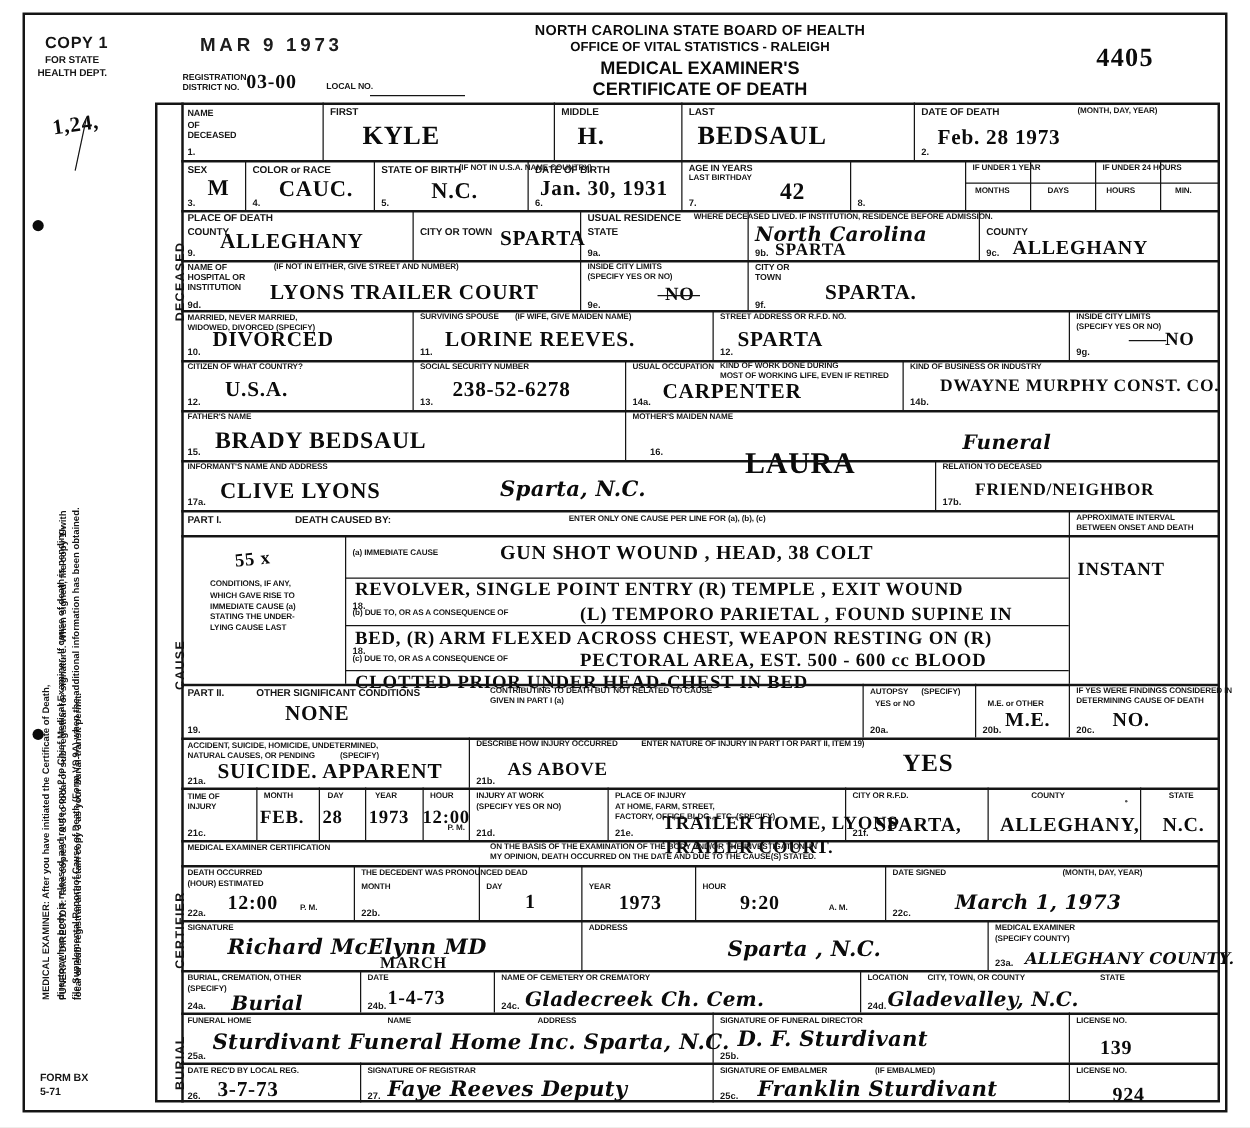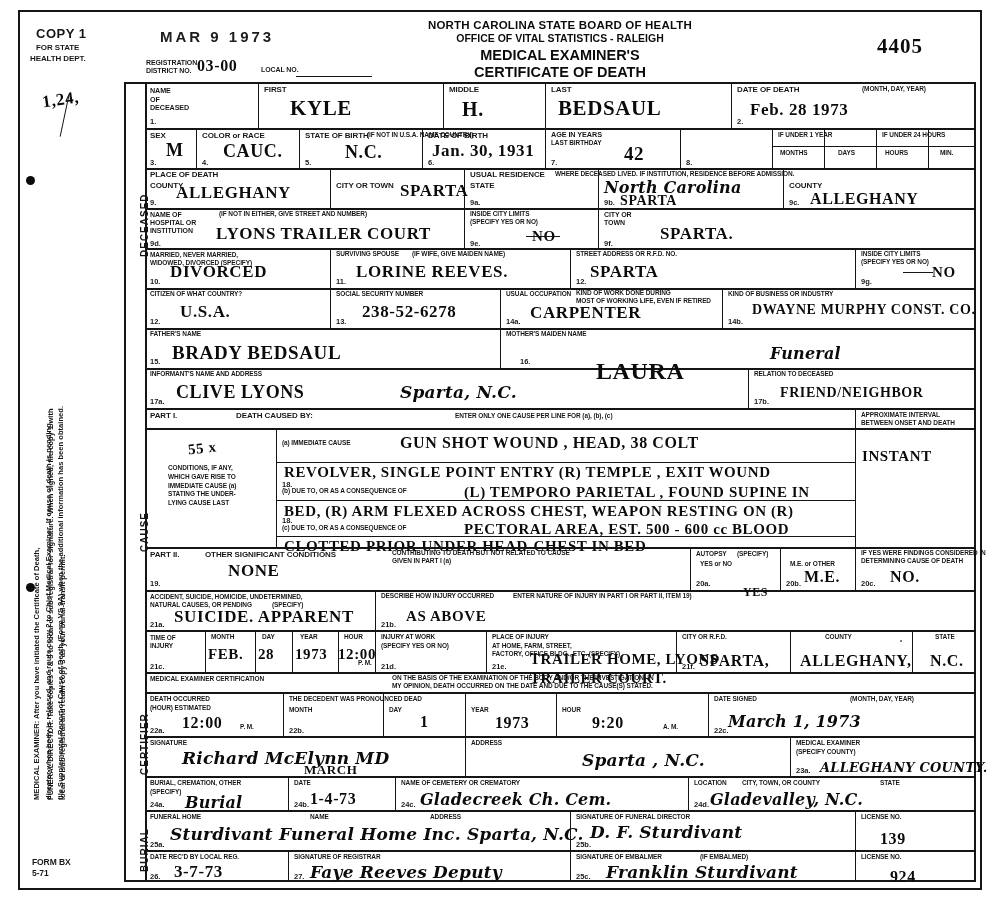--- a/index.html
+++ b/index.html
@@ -379,21 +379,21 @@
   <div class="lbl tiny" style="left:737px; top:551px;">(SPECIFY)</div>
   <div class="lbl tiny" style="left:700px; top:561px;">YES or NO</div>
   <div class="num" style="left:696px; top:579px;">20a.</div>
   <div class="lbl tiny" style="left:790px; top:561px;">M.E. or OTHER</div>
   <div class="num" style="left:786px; top:579px;">20b.</div>
   <div class="lbl tiny" style="left:861px; top:549px; line-height:1.2;">IF YES   WERE FINDINGS CONSIDERED IN
 DETERMINING CAUSE OF DEATH</div>
   <div class="num" style="left:861px; top:579px;">20c.</div>
 
   <div class="hw" style="left:228px; top:561px; font-size:17px;">NONE</div>
-  <div class="hw" style="left:722px; top:585px; font-size:12px;margin-left:21px;">YES</div>
+  <div class="hw" style="left:722px; top:600px; font-size:20px;">YES</div>
   <div class="hw" style="left:804px; top:568px; font-size:16px;">M.E.</div>
   <div class="hw" style="left:890px; top:568px; font-size:16px;">NO.</div>
 
   <div class="hline thick" style="left:145px; top:630px; width:831px;"></div>
   <div class="vline" style="left:375px; top:590px; height:40px;"></div>
 
   <div class="lbl tiny" style="left:150px; top:593px; line-height:1.2;">ACCIDENT, SUICIDE, HOMICIDE, UNDETERMINED,
 NATURAL CAUSES, OR PENDING</div>
   <div class="lbl tiny" style="left:272px; top:602px;">(SPECIFY)</div>
   <div class="num" style="left:150px; top:620px;">21a.</div>
@@ -470,21 +470,21 @@
   <div class="lbl tiny" style="left:850px; top:696px;">(MONTH, DAY, YEAR)</div>
   <div class="num" style="left:714px; top:726px;">22c.</div>
 
   <div class="hw" style="left:182px; top:714px; font-size:16px;">12:00</div>
   <div class="lbl tiny" style="left:240px; top:724px;">P. M.</div>
   <div class="hw" style="left:304px; top:714px; font-size:13px;margin-top:48px;">MARCH</div>
   <div class="hw" style="left:420px; top:713px; font-size:16px;">1</div>
   <div class="hw" style="left:495px; top:714px; font-size:16px;">1973</div>
   <div class="hw" style="left:592px; top:714px; font-size:16px;">9:20</div>
   <div class="lbl tiny" style="left:663px; top:724px;">A. M.</div>
-  <div class="hw script" style="left:728px; top:712px; font-size:16px;">March 1, 1973</div>
+  <div class="hw script" style="left:764px; top:712px; font-size:16px;">March 1, 1973</div>
 
   <div class="hline thick" style="left:145px; top:776px; width:831px;"></div>
   <div class="vline" style="left:465px; top:736px; height:40px;"></div>
   <div class="vline" style="left:790px; top:736px; height:40px;"></div>
 
   <div class="lbl tiny" style="left:150px; top:740px;">SIGNATURE</div>
   <div class="lbl tiny" style="left:471px; top:740px;">ADDRESS</div>
   <div class="lbl tiny" style="left:796px; top:740px;">MEDICAL EXAMINER</div>
   <div class="lbl tiny" style="left:796px; top:749px;">(SPECIFY COUNTY)</div>
   <div class="num" style="left:796px; top:766px;">23a.</div>

